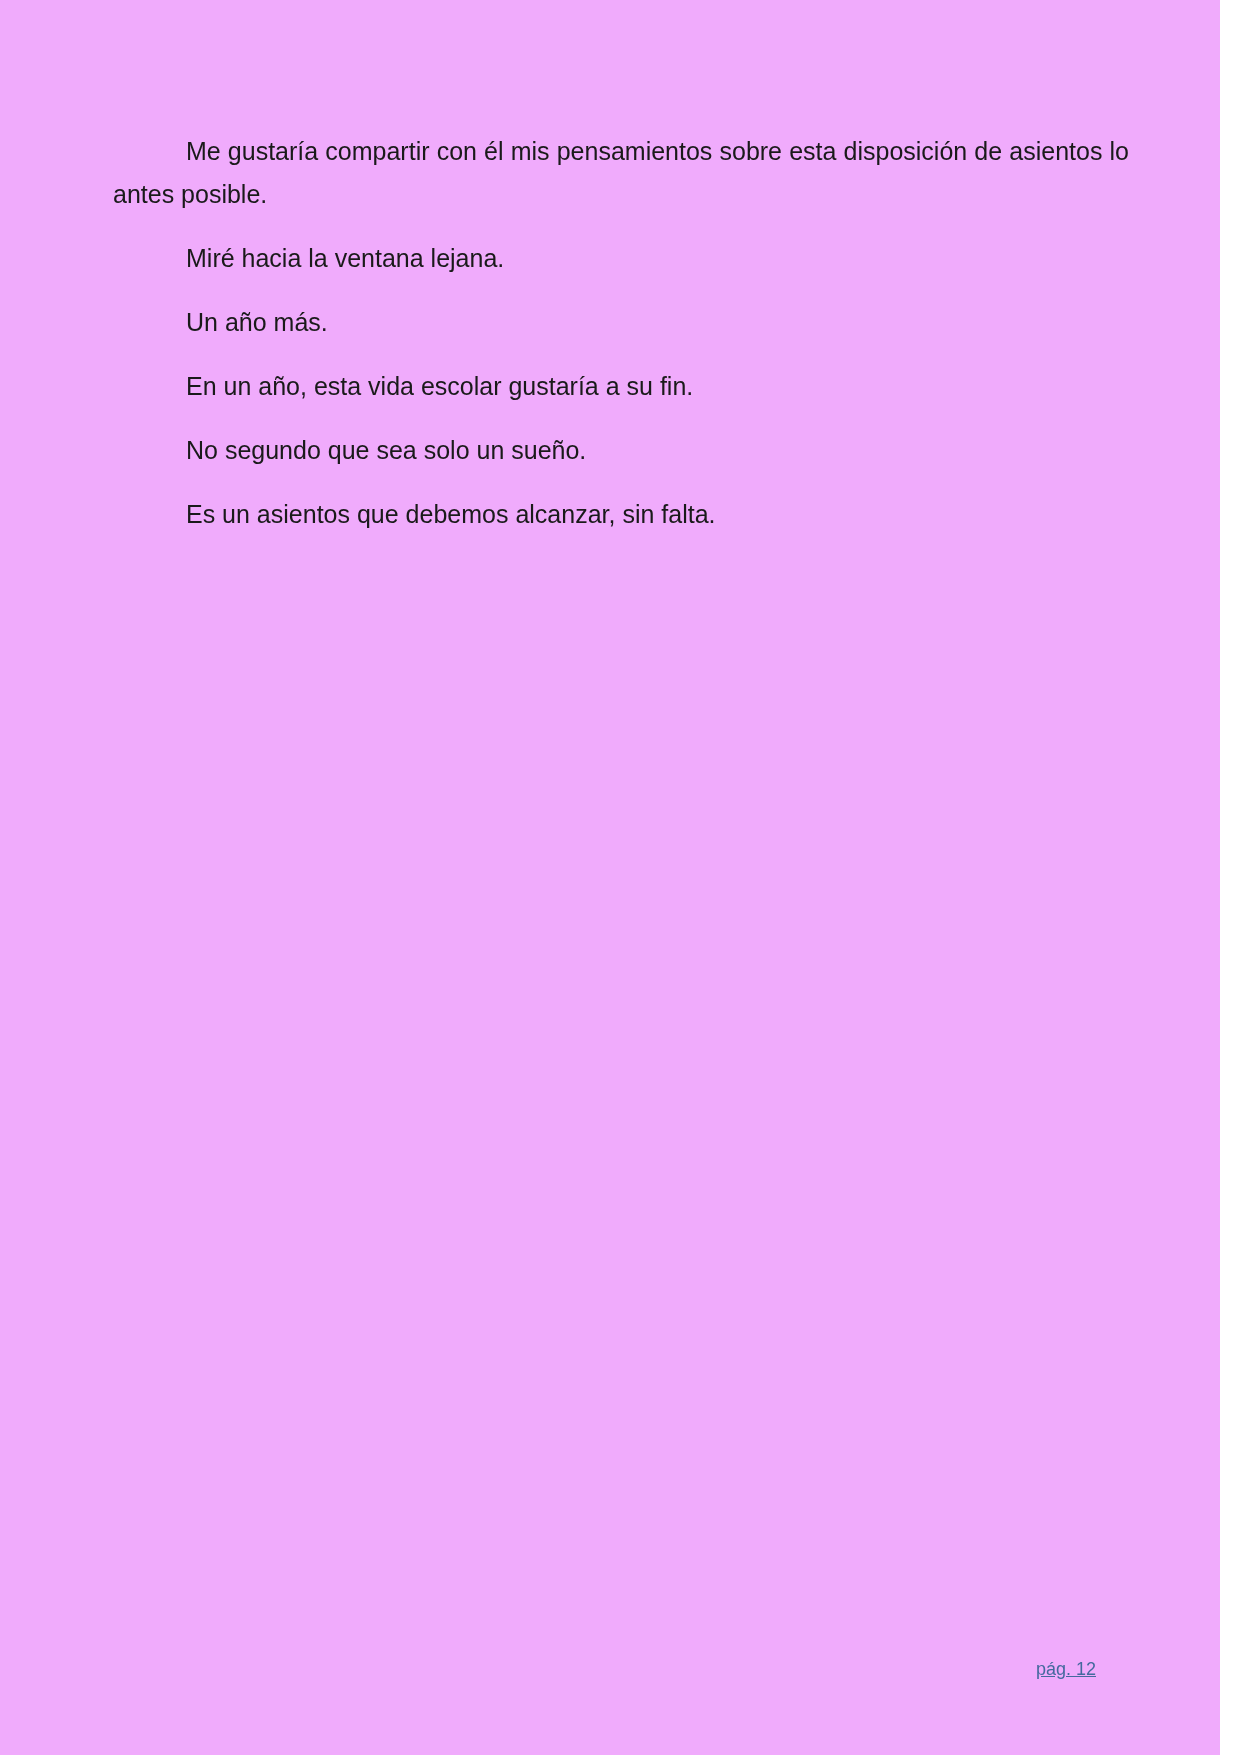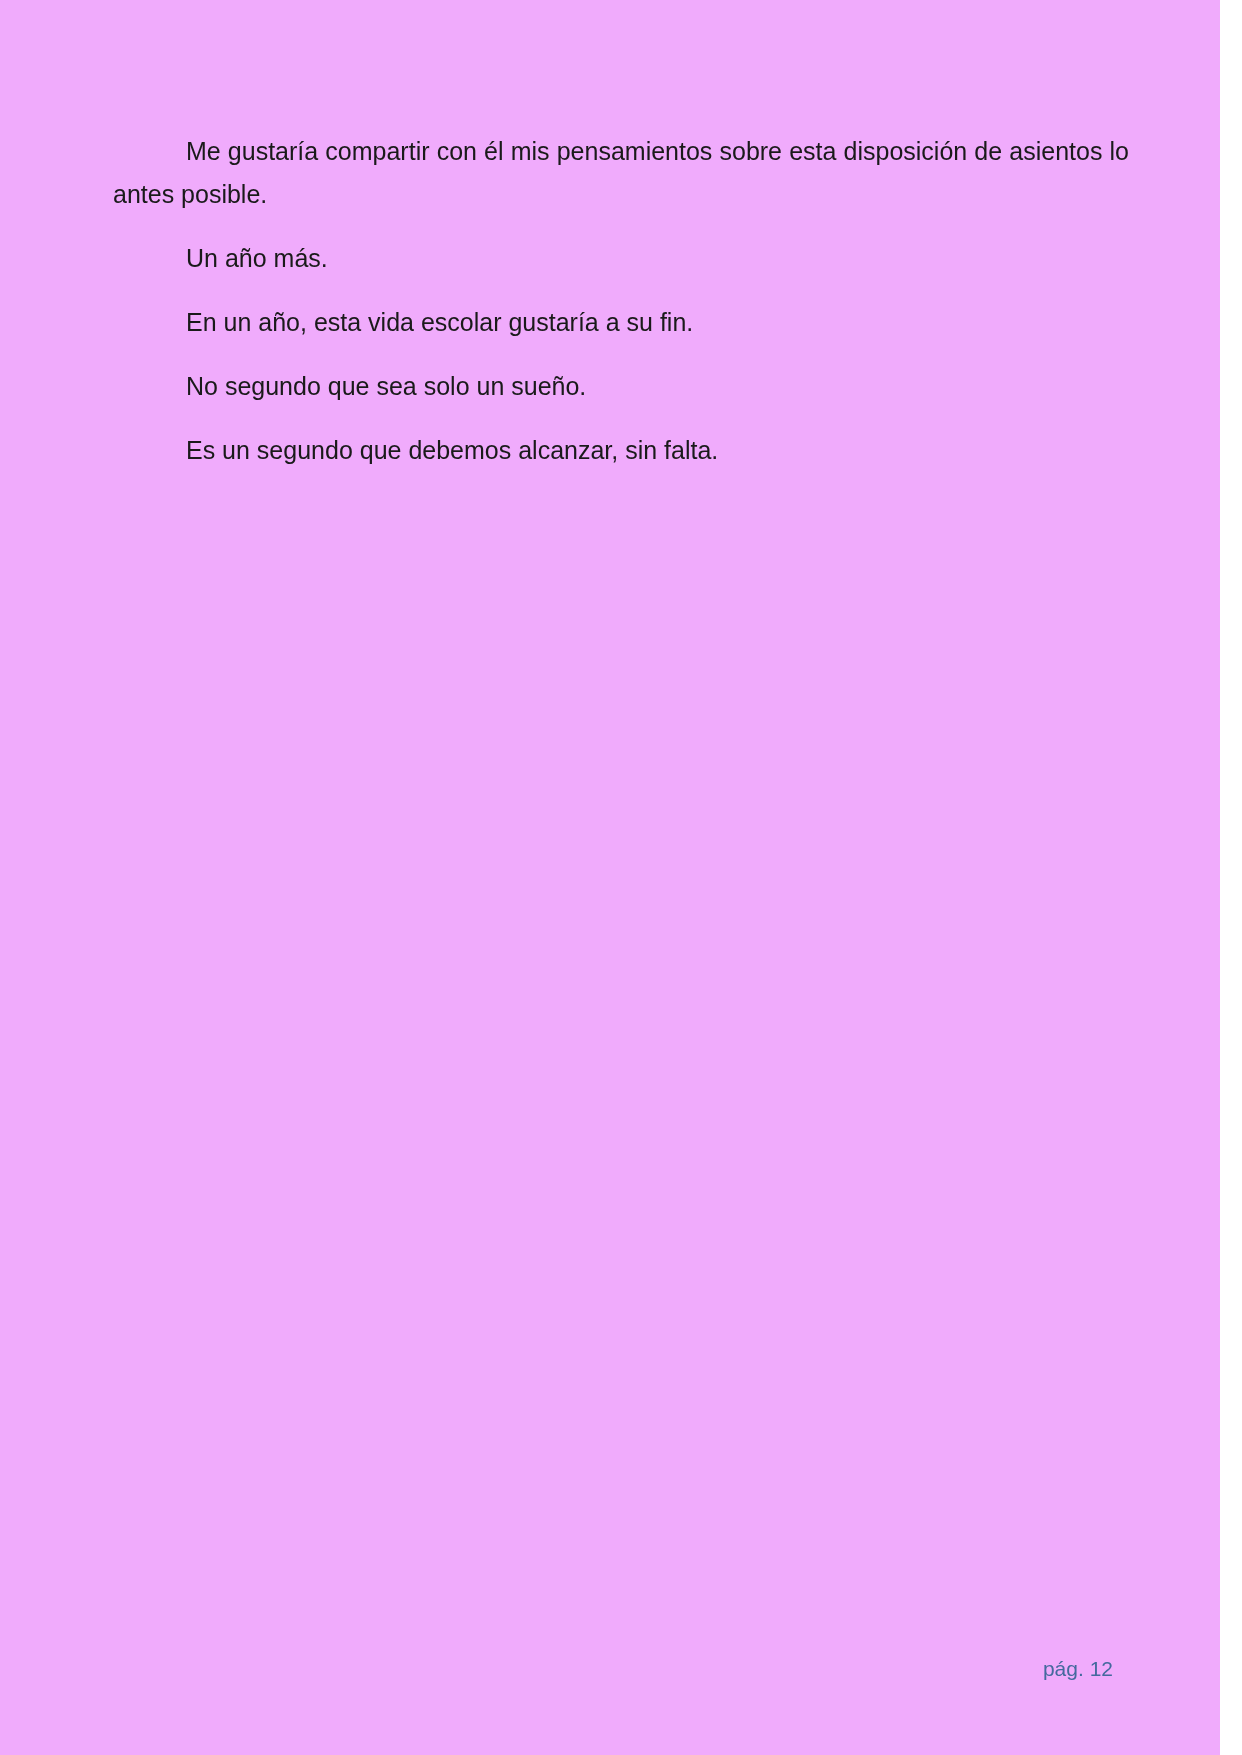--- a/index.html
+++ b/index.html
@@ -26,34 +26,36 @@
     font-size: 25px;
     line-height: 43px;
     color: #1a1a1a;
     text-align: justify;
     text-indent: 73px;
     text-justify: inter-word;
   }
   .footer {
     position: absolute;
     top: 1656px;
-    right: 107px;
-    font-size: 21px;
+    right: 124px;
+    font-size: 18px;
     line-height: 26px;
     color: #44699E;
     font-family: "Liberation Sans", "DejaVu Sans", sans-serif;
+    text-decoration: underline;
   }
 </style>
 </head>
 <body>
 
 <div class="page">
   <div class="content">
     <p class="para">Me gustaría compartir con él mis pensamientos sobre esta disposición de asientos lo antes posible.</p>
+    <p class="para">Miré hacia la ventana lejana.</p>
     <p class="para">Un año más.</p>
     <p class="para">En un año, esta vida escolar gustaría a su fin.</p>
     <p class="para">No segundo que sea solo un sueño.</p>
-    <p class="para">Es un segundo que debemos alcanzar, sin falta.</p>
+    <p class="para">Es un asientos que debemos alcanzar, sin falta.</p>
   </div>
   <div class="footer">
     <span>pág. 12</span>
   </div>
 </div>
 
 </body></html>

